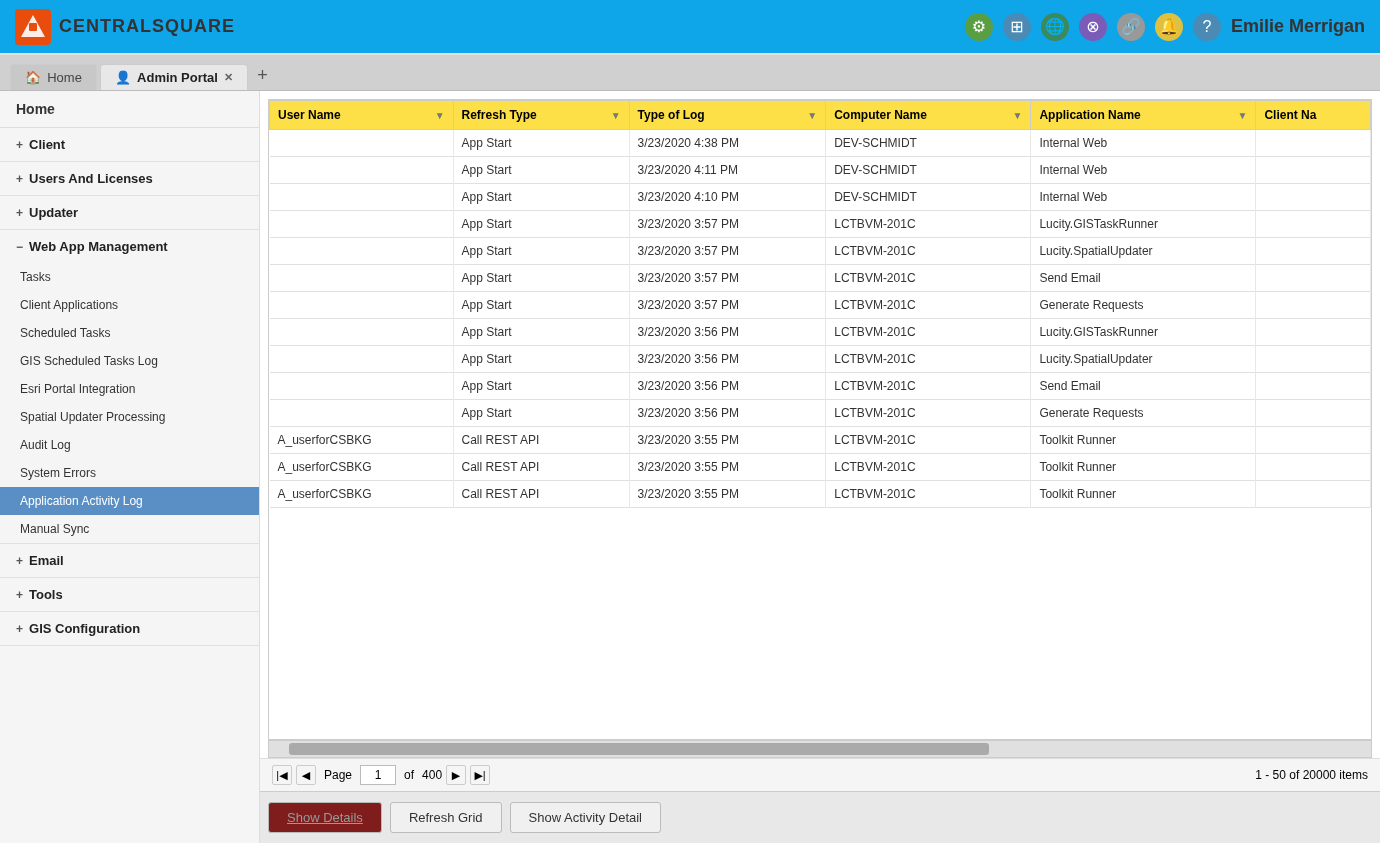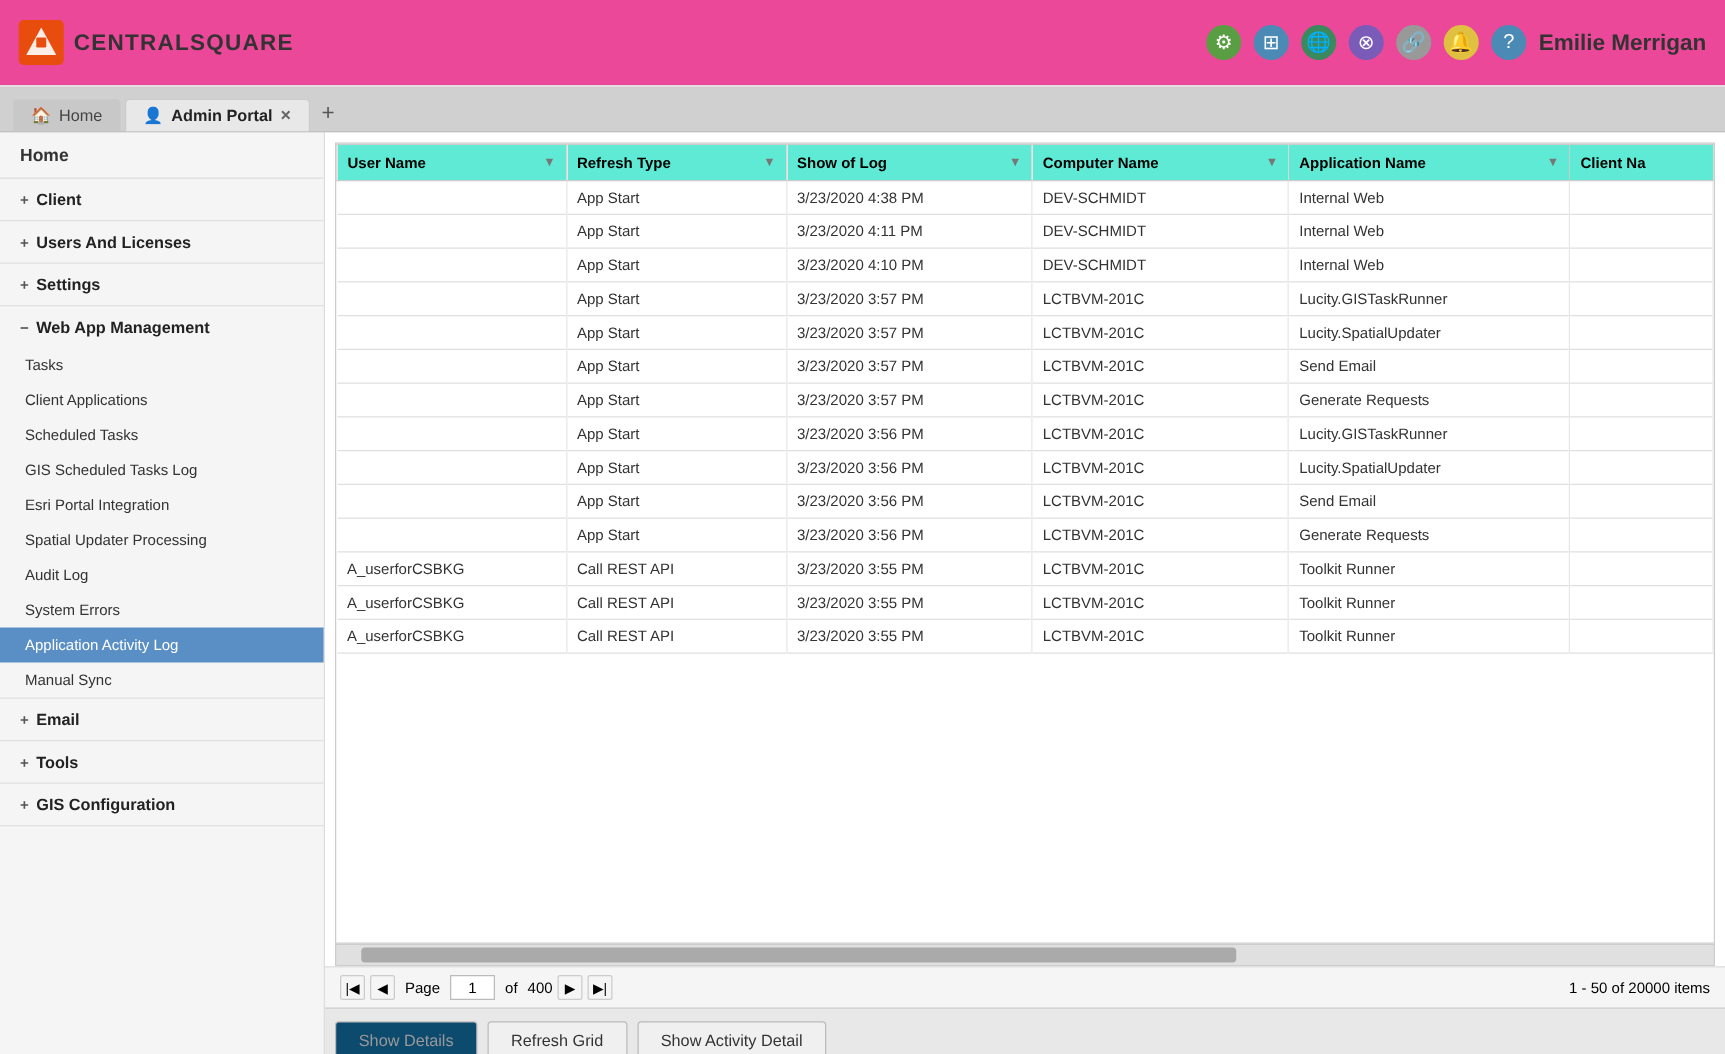--- a/index.html
+++ b/index.html
@@ -1,22 +1,22 @@
 <!DOCTYPE html>
 <html><head>
   <meta charset="utf-8">
   <style>
     * { box-sizing: border-box; margin: 0; padding: 0; }
     body { font-family: Arial, sans-serif; font-size: 13px; background: #f0f0f0; }
 
     
     .header {
-      background: #ec4899;
+      background: #0ea5e9;
       border-bottom: 2px solid #e0e0e0;
-      height: 70px;
+      height: 55px;
       display: flex;
       align-items: center;
       justify-content: space-between;
       padding: 0 15px;
     }
     .logo {
       display: flex;
       align-items: center;
       gap: 8px;
     }
@@ -131,21 +131,21 @@
       border: 1px solid #ccc;
       margin: 8px;
       margin-bottom: 0;
     }
     .data-table {
       width: 100%;
       border-collapse: collapse;
       font-size: 12px;
     }
     .data-table thead th {
-      background: #5eead4;
+      background: #fde047;
       border: 1px solid #ccc;
       padding: 7px 8px;
       text-align: left;
       font-weight: bold;
       white-space: nowrap;
       position: sticky;
       top: 0;
       z-index: 2;
     }
     .data-table thead th .col-header {
@@ -209,21 +209,21 @@
     }
     .toolbar-btn {
       padding: 7px 18px;
       font-size: 13px;
       border: 1px solid #bbb;
       border-radius: 3px;
       cursor: pointer;
       background: #f0f0f0;
       color: #333;
     }
-    .toolbar-btn.disabled { color: #999; cursor: default; background: #0c4a6e; }
+    .toolbar-btn.disabled { color: #999; cursor: default; background: #7f1d1d; text-decoration: underline; }
   </style>
 </head>
 <body>
 
 <div class="header">
   <div class="logo">
     <div class="logo-icon">
       <svg width="28" height="28" viewBox="0 0 28 28">
         <polygon points="14,2 26,24 2,24" fill="white" opacity="0.9"></polygon>
         <rect x="10" y="10" width="8" height="8" fill="#e84d0e" rx="1"></rect>
@@ -271,21 +271,21 @@
     <div class="sidebar-section">
       <div class="sidebar-section-header">
         <span class="toggle">+</span>
         <span>Users And Licenses</span>
       </div>
     </div>
 
     <div class="sidebar-section">
       <div class="sidebar-section-header">
         <span class="toggle">+</span>
-        <span>Settings</span>
+        <span>Updater</span>
       </div>
     </div>
 
     <div class="sidebar-section">
       <div class="sidebar-section-header">
         <span class="toggle">−</span>
         <span>Web App Management</span>
       </div>
       <div class="sidebar-sub-item">Tasks</div>
       <div class="sidebar-sub-item">Client Applications</div>
@@ -334,21 +334,21 @@
               </div>
             </th>
             <th>
               <div class="col-header">
                 <span>Refresh Type</span>
                 <span class="filter-icon">▼</span>
               </div>
             </th>
             <th>
               <div class="col-header">
-                <span>Show of Log</span>
+                <span>Type of Log</span>
                 <span class="filter-icon">▼</span>
               </div>
             </th>
             <th>
               <div class="col-header">
                 <span>Computer Name</span>
                 <span class="filter-icon">▼</span>
               </div>
             </th>
             <th>

